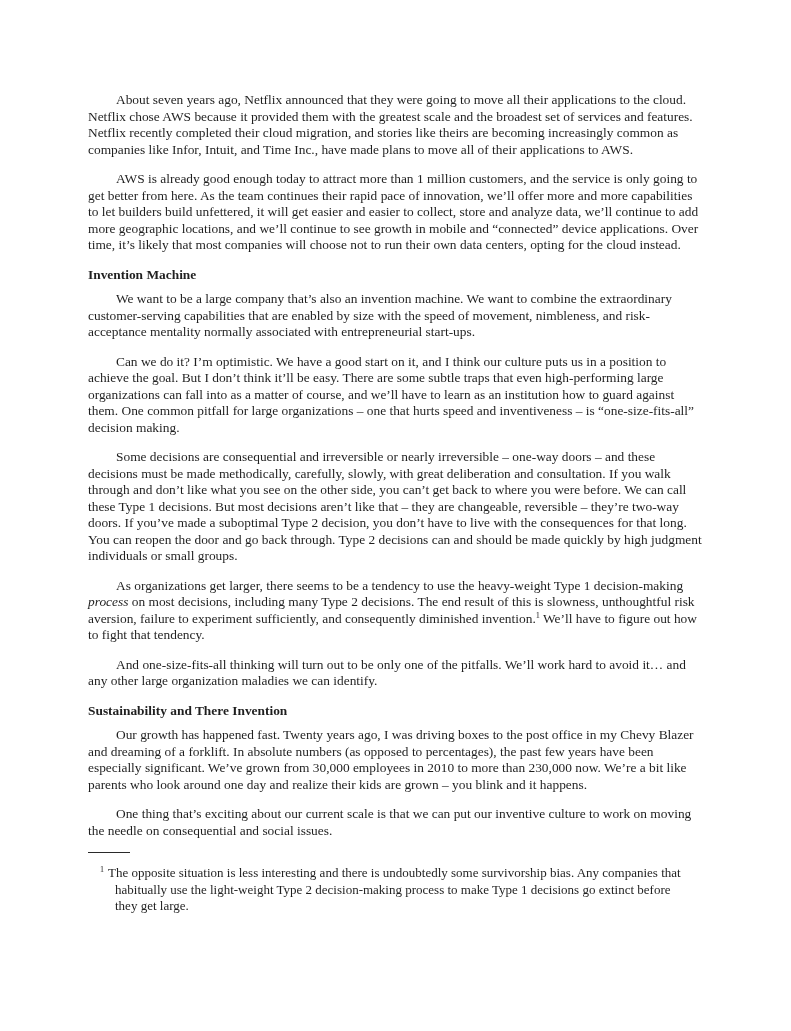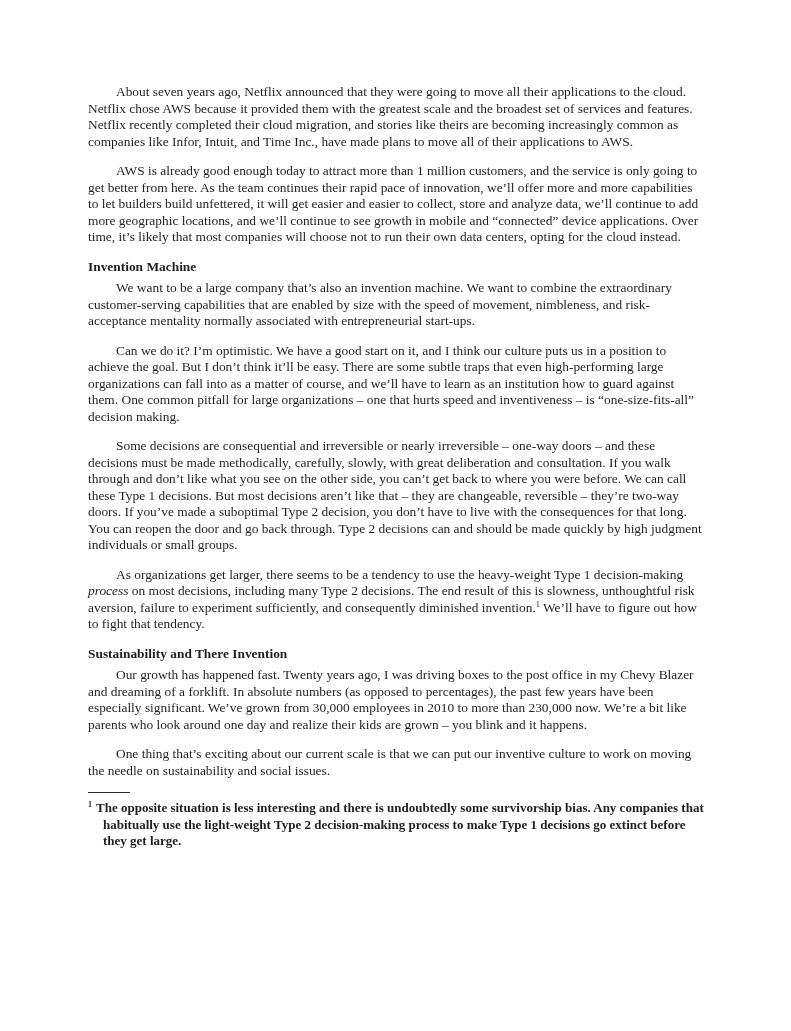--- a/index.html
+++ b/index.html
@@ -15,21 +15,21 @@
     overflow: hidden;
     font-family: "Liberation Serif", "DejaVu Serif", serif;
     color: #1f1f1f;
   }
   .content {
     box-sizing: border-box;
     padding: 84px 87px 0 88px;
     width: 791px;
   }
   .para {
-    margin: 0 0 13px 0;
+    margin: 8px 0 13px 0;
     font-size: 13.4px;
     line-height: 16.5px;
     text-indent: 28px;
     text-align: left;
   }
   .heading {
     margin: 13px 0 5px 0;
     font-size: 13.4px;
     line-height: 16.5px;
     font-weight: bold;
@@ -43,46 +43,46 @@
     line-height: 0;
     vertical-align: super;
   }
   .footnote-separator {
     width: 42px;
     border: none;
     border-top: 1.5px solid #2a2a2a;
     margin: 9px 0 7px 0;
   }
   .footnote {
-    margin: 0;
+    margin: 12px;
     font-size: 13px;
     line-height: 16.5px;
     padding-left: 15px;
     text-indent: -15px;
-    font-weight: bold;
   }
   .footnote .fn-text {
     margin-left: 4px;
   }
 </style>
 </head>
 <body>
 
 <div class="page">
   <div class="content">
 
     <p class="para"><span>About seven years ago, Netflix announced that they were going to move all their applications to the cloud. Netflix chose AWS because it provided them with the greatest scale and the broadest set of services and features. Netflix recently completed their cloud migration, and stories like theirs are becoming increasingly common as companies like Infor, Intuit, and Time Inc., have made plans to move all of their applications to AWS.</span></p>
       <p class="para"><span>AWS is already good enough today to attract more than 1 million customers, and the service is only going to get better from here. As the team continues their rapid pace of innovation, we’ll offer more and more capabilities to let builders build unfettered, it will get easier and easier to collect, store and analyze data, we’ll continue to add more geographic locations, and we’ll continue to see growth in mobile and “connected” device applications. Over time, it’s likely that most companies will choose not to run their own data centers, opting for the cloud instead.</span></p>
       <h2 class="heading">Invention Machine</h2>
       <p class="para"><span>We want to be a large company that’s also an invention machine. We want to combine the extraordinary customer-serving capabilities that are enabled by size with the speed of movement, nimbleness, and risk-acceptance mentality normally associated with entrepreneurial start-ups.</span></p>
       <p class="para"><span>Can we do it? I’m optimistic. We have a good start on it, and I think our culture puts us in a position to achieve the goal. But I don’t think it’ll be easy. There are some subtle traps that even high-performing large organizations can fall into as a matter of course, and we’ll have to learn as an institution how to guard against them. One common pitfall for large organizations – one that hurts speed and inventiveness – is “one-size-fits-all” decision making.</span></p>
       <p class="para"><span>Some decisions are consequential and irreversible or nearly irreversible – one-way doors – and these decisions must be made methodically, carefully, slowly, with great deliberation and consultation. If you walk through and don’t like what you see on the other side, you can’t get back to where you were before. We can call these Type 1 decisions. But most decisions aren’t like that – they are changeable, reversible – they’re two-way doors. If you’ve made a suboptimal Type 2 decision, you don’t have to live with the consequences for that long. You can reopen the door and go back through. Type 2 decisions can and should be made quickly by high judgment individuals or small groups.</span></p>
       <p class="para"><span>As organizations get larger, there seems to be a tendency to use the heavy-weight Type 1 decision-making </span><em>process</em><span> on most decisions, including many Type 2 decisions. The end result of this is slowness, unthoughtful risk aversion, failure to experiment sufficiently, and consequently diminished invention.</span><sup class="fn-ref">1</sup><span> We’ll have to figure out how to fight that tendency.</span></p>
+      <p class="para"><span>And one-size-fits-all thinking will turn out to be only one of the pitfalls. We’ll work hard to avoid it… and any other large organization maladies we can identify.</span></p>
       <h2 class="heading">Sustainability and There Invention</h2>
       <p class="para"><span>Our growth has happened fast. Twenty years ago, I was driving boxes to the post office in my Chevy Blazer and dreaming of a forklift. In absolute numbers (as opposed to percentages), the past few years have been especially significant. We’ve grown from 30,000 employees in 2010 to more than 230,000 now. We’re a bit like parents who look around one day and realize their kids are grown – you blink and it happens.</span></p>
-      <p class="para"><span>One thing that’s exciting about our current scale is that we can put our inventive culture to work on moving the needle on sustainability and social issues.</span></p>
+      <p class="para"><span>One thing that’s exciting about our current scale is that we can put our inventive culture to work on moving the needle on consequential and social issues.</span></p>
       <div id="footnote-section">
       <hr class="footnote-separator">
 
     <p class="footnote"><sup class="fn-ref">1</sup><span class="fn-text">The opposite situation is less interesting and there is undoubtedly some survivorship bias. Any companies that habitually use the light-weight Type 2 decision-making process to make Type 1 decisions go extinct before they get large.</span></p>
       </div>
   </div>
 </div>
 
 </body></html>

